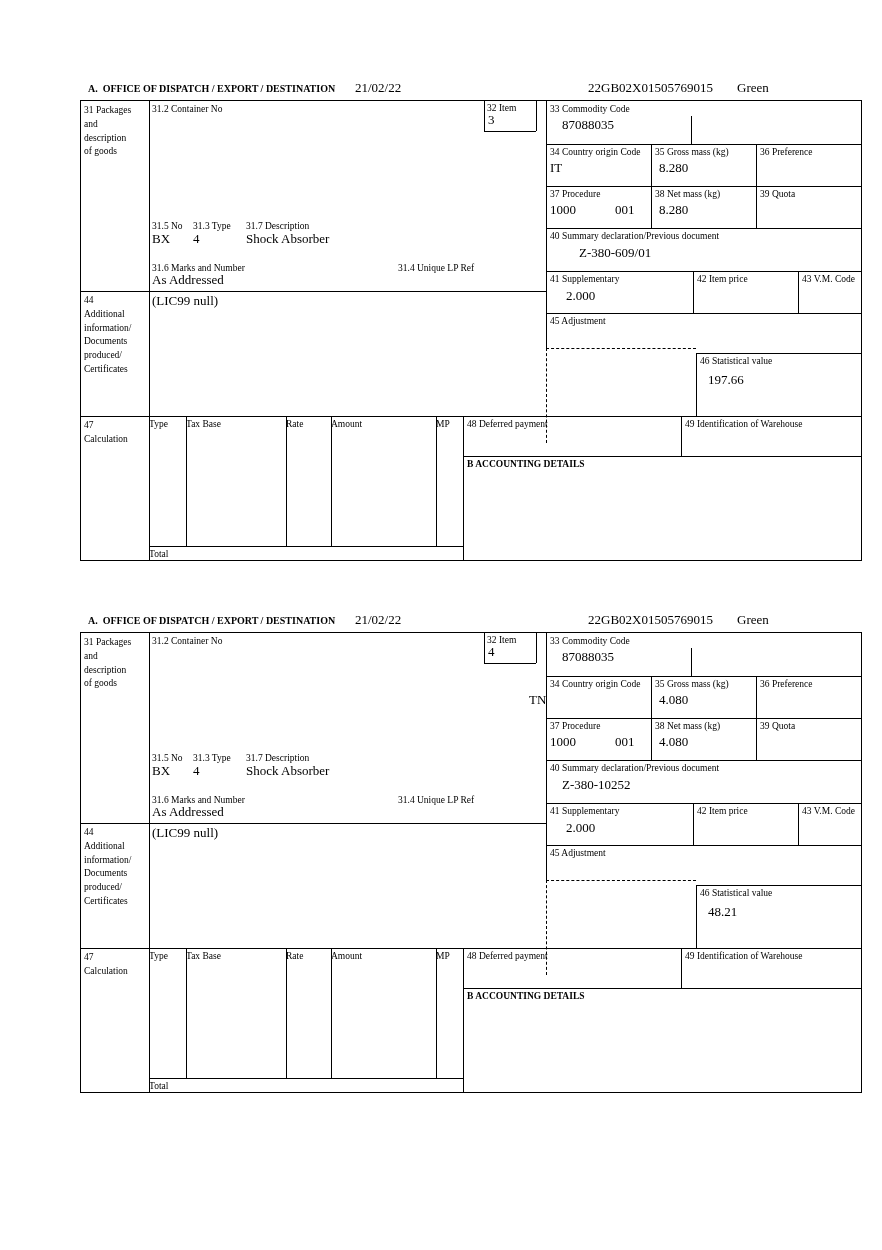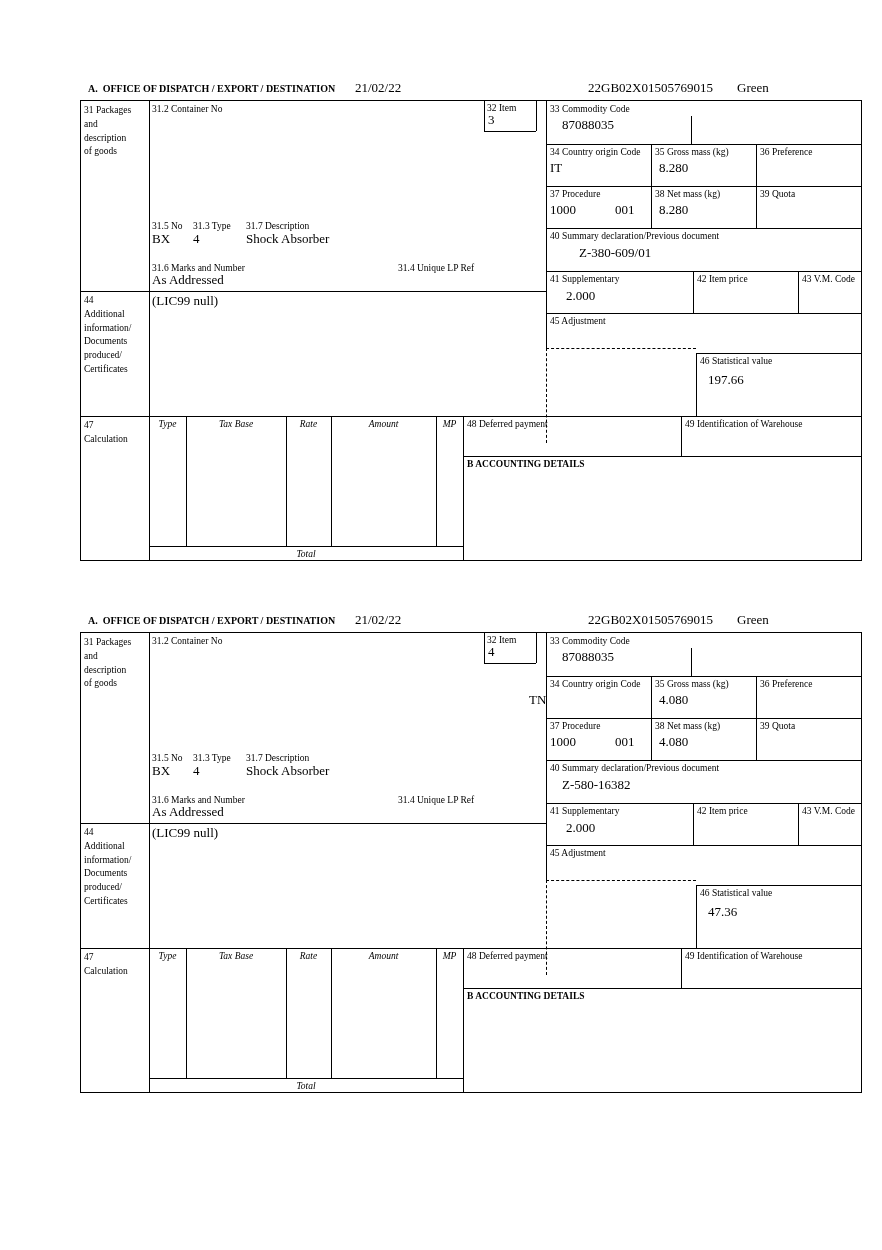--- a/index.html
+++ b/index.html
@@ -6,21 +6,21 @@
   #page{position:relative;width:882px;height:1250px;background:#ffffff;overflow:hidden;
         font-family:"Liberation Serif",serif;color:#000;}
   .section{position:absolute;left:80px;width:782px;height:497px;}
   .hdr{position:absolute;top:0;left:0;width:782px;height:20px;}
   .box{position:absolute;top:20px;left:0;width:782px;height:461px;border:1px solid #000;box-sizing:border-box;}
   .t{position:absolute;white-space:pre;}
   .lb{font-size:9.5px;line-height:1.1;}
   .val{font-size:13px;line-height:1.1;}
   .hdr-a{font-size:10px;font-weight:bold;}
   .ml{white-space:pre-line;line-height:1.45;}
-  .ctr{text-align:center;white-space:nowrap;font-style:italic;}
+  .ctr{white-space:nowrap;}
   .bold{font-weight:bold;}
   .hline{position:absolute;height:0;border-top:1px solid #000;}
   .vline{position:absolute;width:0;border-left:1px solid #000;}
   .hline.dash{border-top-style:dashed;}
   .vline.dash{border-left-style:dashed;}
 </style>
 </head>
 <body>
 
 <div id="page">
@@ -201,28 +201,28 @@
       <span class="t lb" style="left:574px;top:46px">35 Gross mass (kg)</span>
       <span class="t val" style="left:578px;top:60px">4.080</span>
       <span class="t lb" style="left:679px;top:46px">36 Preference</span>
       <span class="t lb" style="left:469px;top:88px">37 Procedure</span>
       <span class="t val" style="left:469px;top:102px">1000</span>
       <span class="t val" style="left:534px;top:102px">001</span>
       <span class="t lb" style="left:574px;top:88px">38 Net mass (kg)</span>
       <span class="t val" style="left:578px;top:102px">4.080</span>
       <span class="t lb" style="left:679px;top:88px">39 Quota</span>
       <span class="t lb" style="left:469px;top:130px">40 Summary declaration/Previous document</span>
-      <span class="t val" style="left:481px;top:145px">Z-580-16382</span>
+      <span class="t val" style="left:481px;top:145px">Z-380-10252</span>
       <span class="t lb" style="left:469px;top:173px">41 Supplementary</span>
       <span class="t val" style="left:485px;top:188px">2.000</span>
       <span class="t lb" style="left:616px;top:173px">42 Item price</span>
       <span class="t lb" style="left:721px;top:173px">43 V.M. Code</span>
       <span class="t lb" style="left:469px;top:215px">45 Adjustment</span>
       <span class="t lb" style="left:619px;top:255px">46 Statistical value</span>
-      <span class="t val" style="left:627px;top:272px">47.36</span>
+      <span class="t val" style="left:627px;top:272px">48.21</span>
 
       <div class="t lb ctr" style="left:68px;top:318px;width:37px">Type</div>
       <div class="t lb ctr" style="left:105px;top:318px;width:100px">Tax Base</div>
       <div class="t lb ctr" style="left:205px;top:318px;width:45px">Rate</div>
       <div class="t lb ctr" style="left:250px;top:318px;width:105px">Amount</div>
       <div class="t lb ctr" style="left:355px;top:318px;width:27px">MP</div>
       <span class="t lb" style="left:386px;top:318px">48 Deferred payment</span>
       <span class="t lb" style="left:604px;top:318px">49 Identification of Warehouse</span>
       <span class="t lb bold" style="left:386px;top:358px">B ACCOUNTING DETAILS</span>
       <div class="t lb ctr" style="left:68px;top:448px;width:314px">Total</div>

